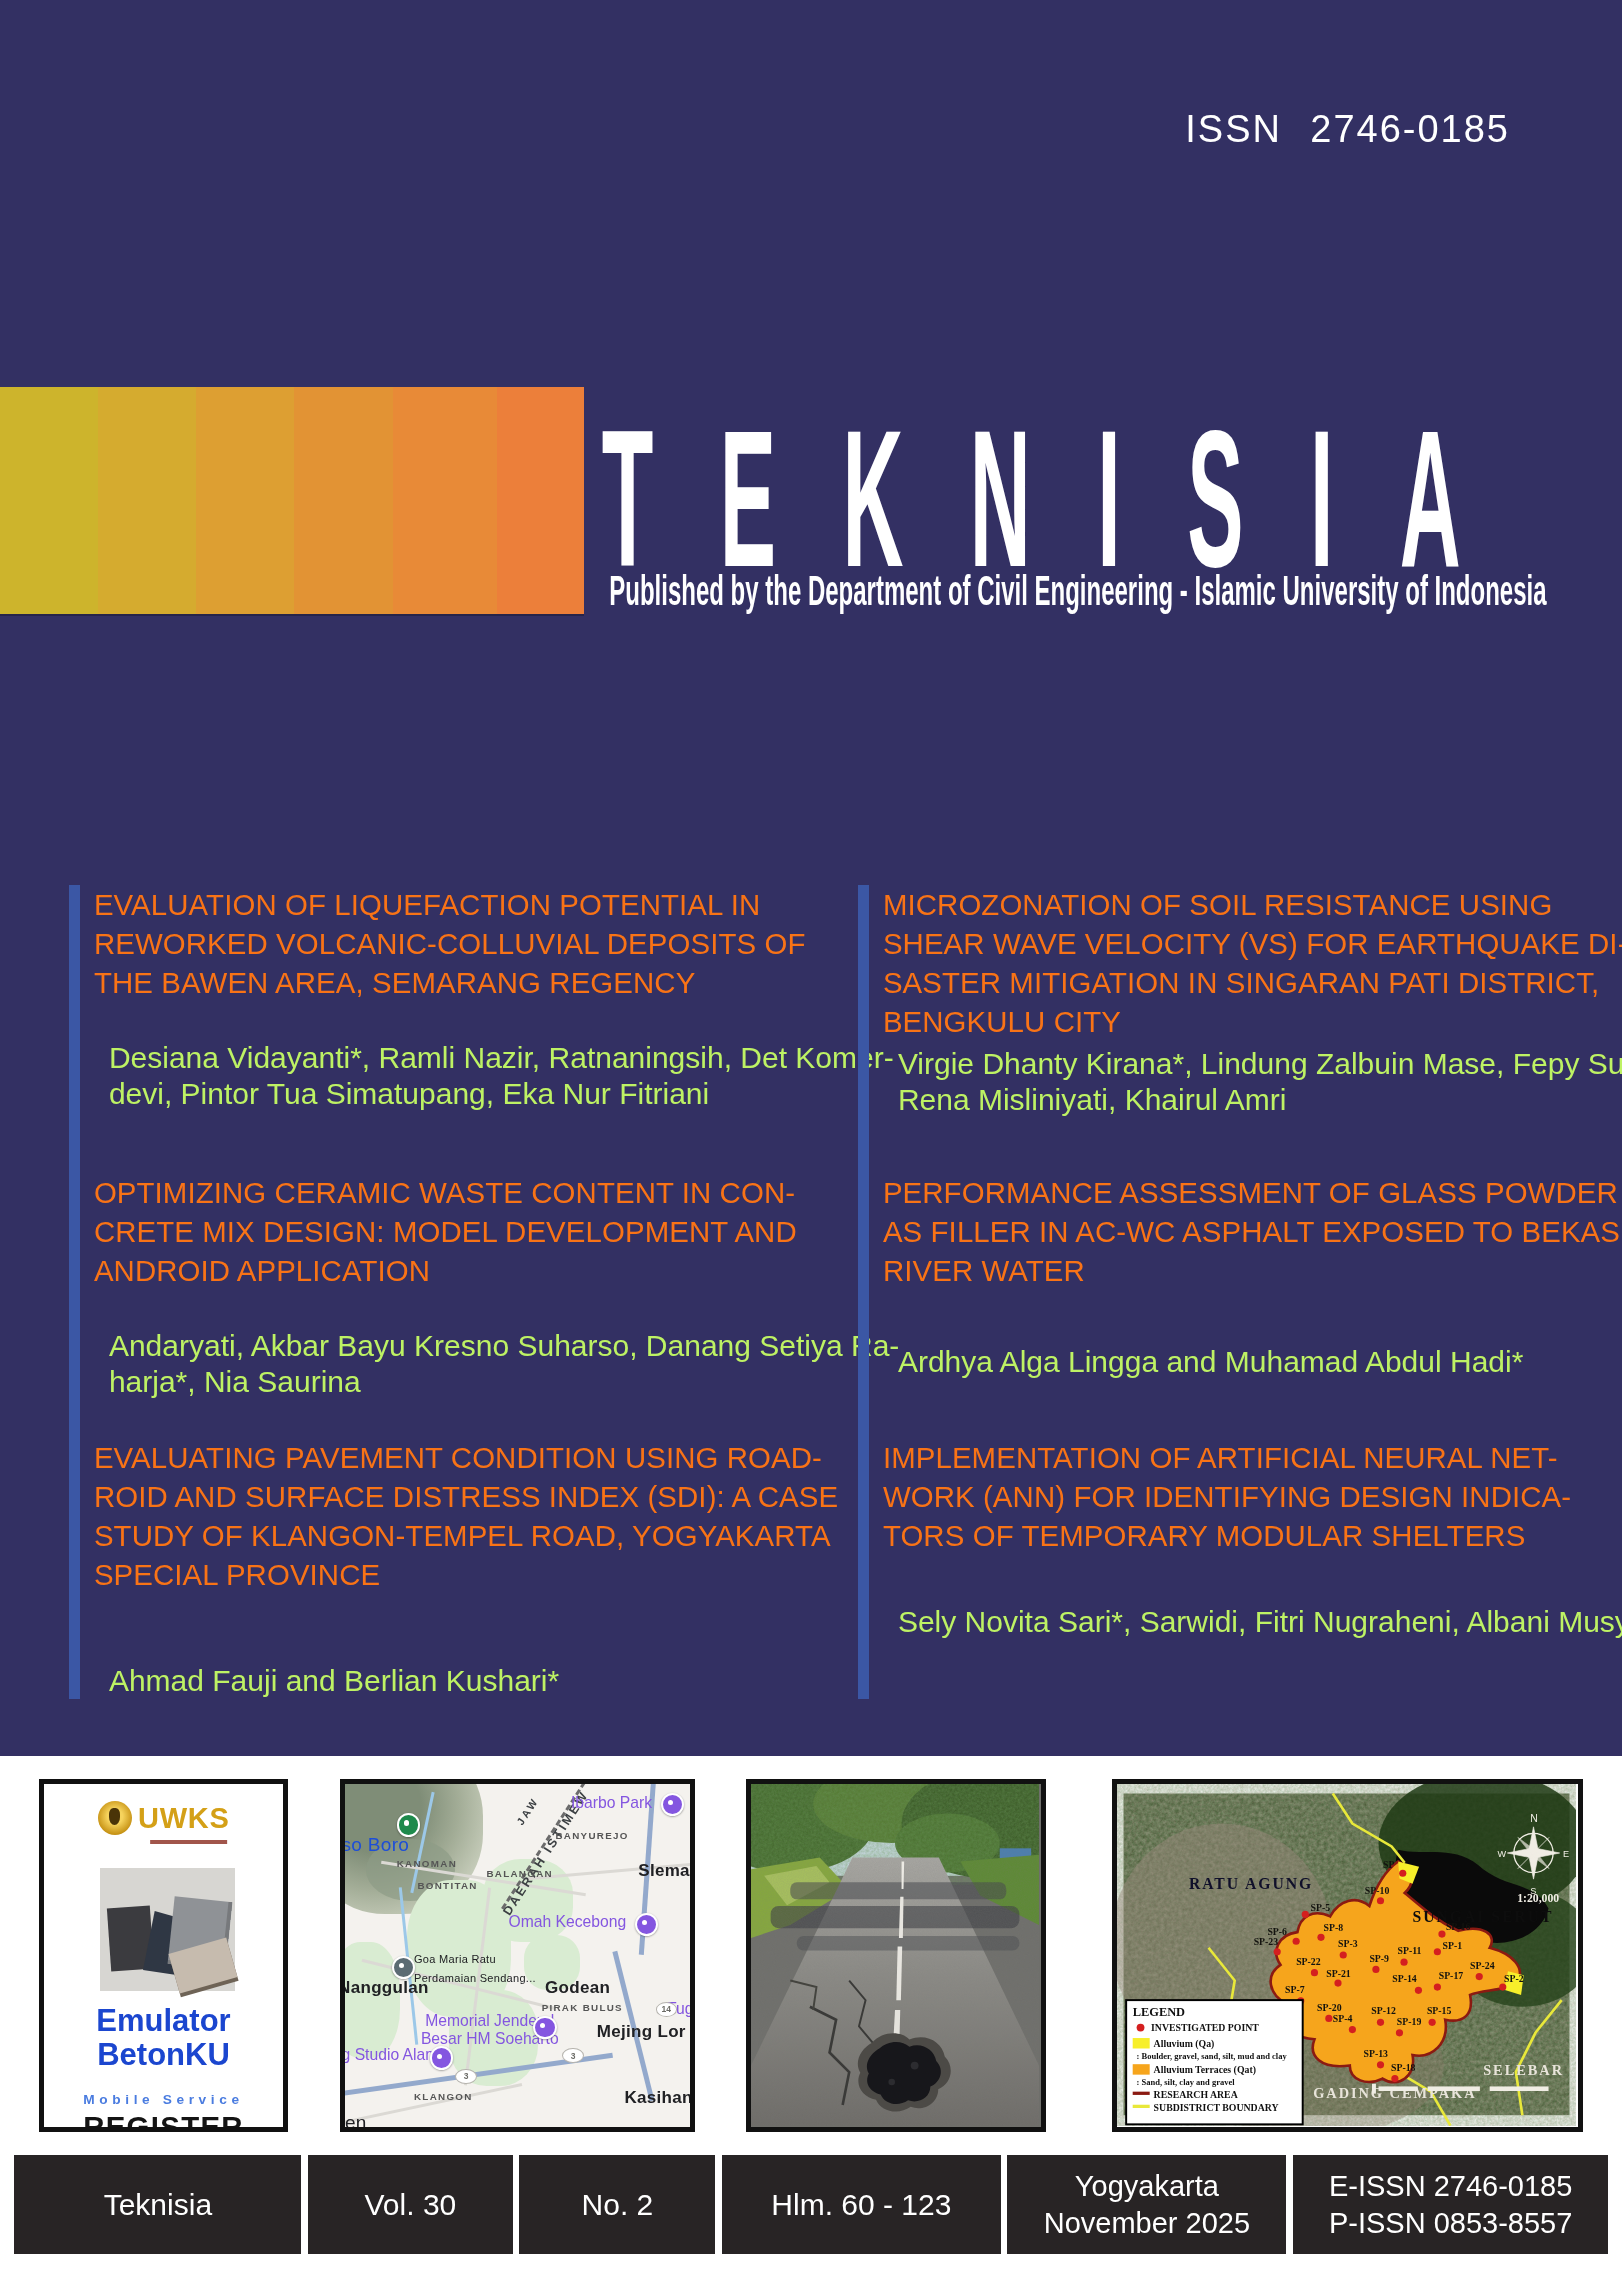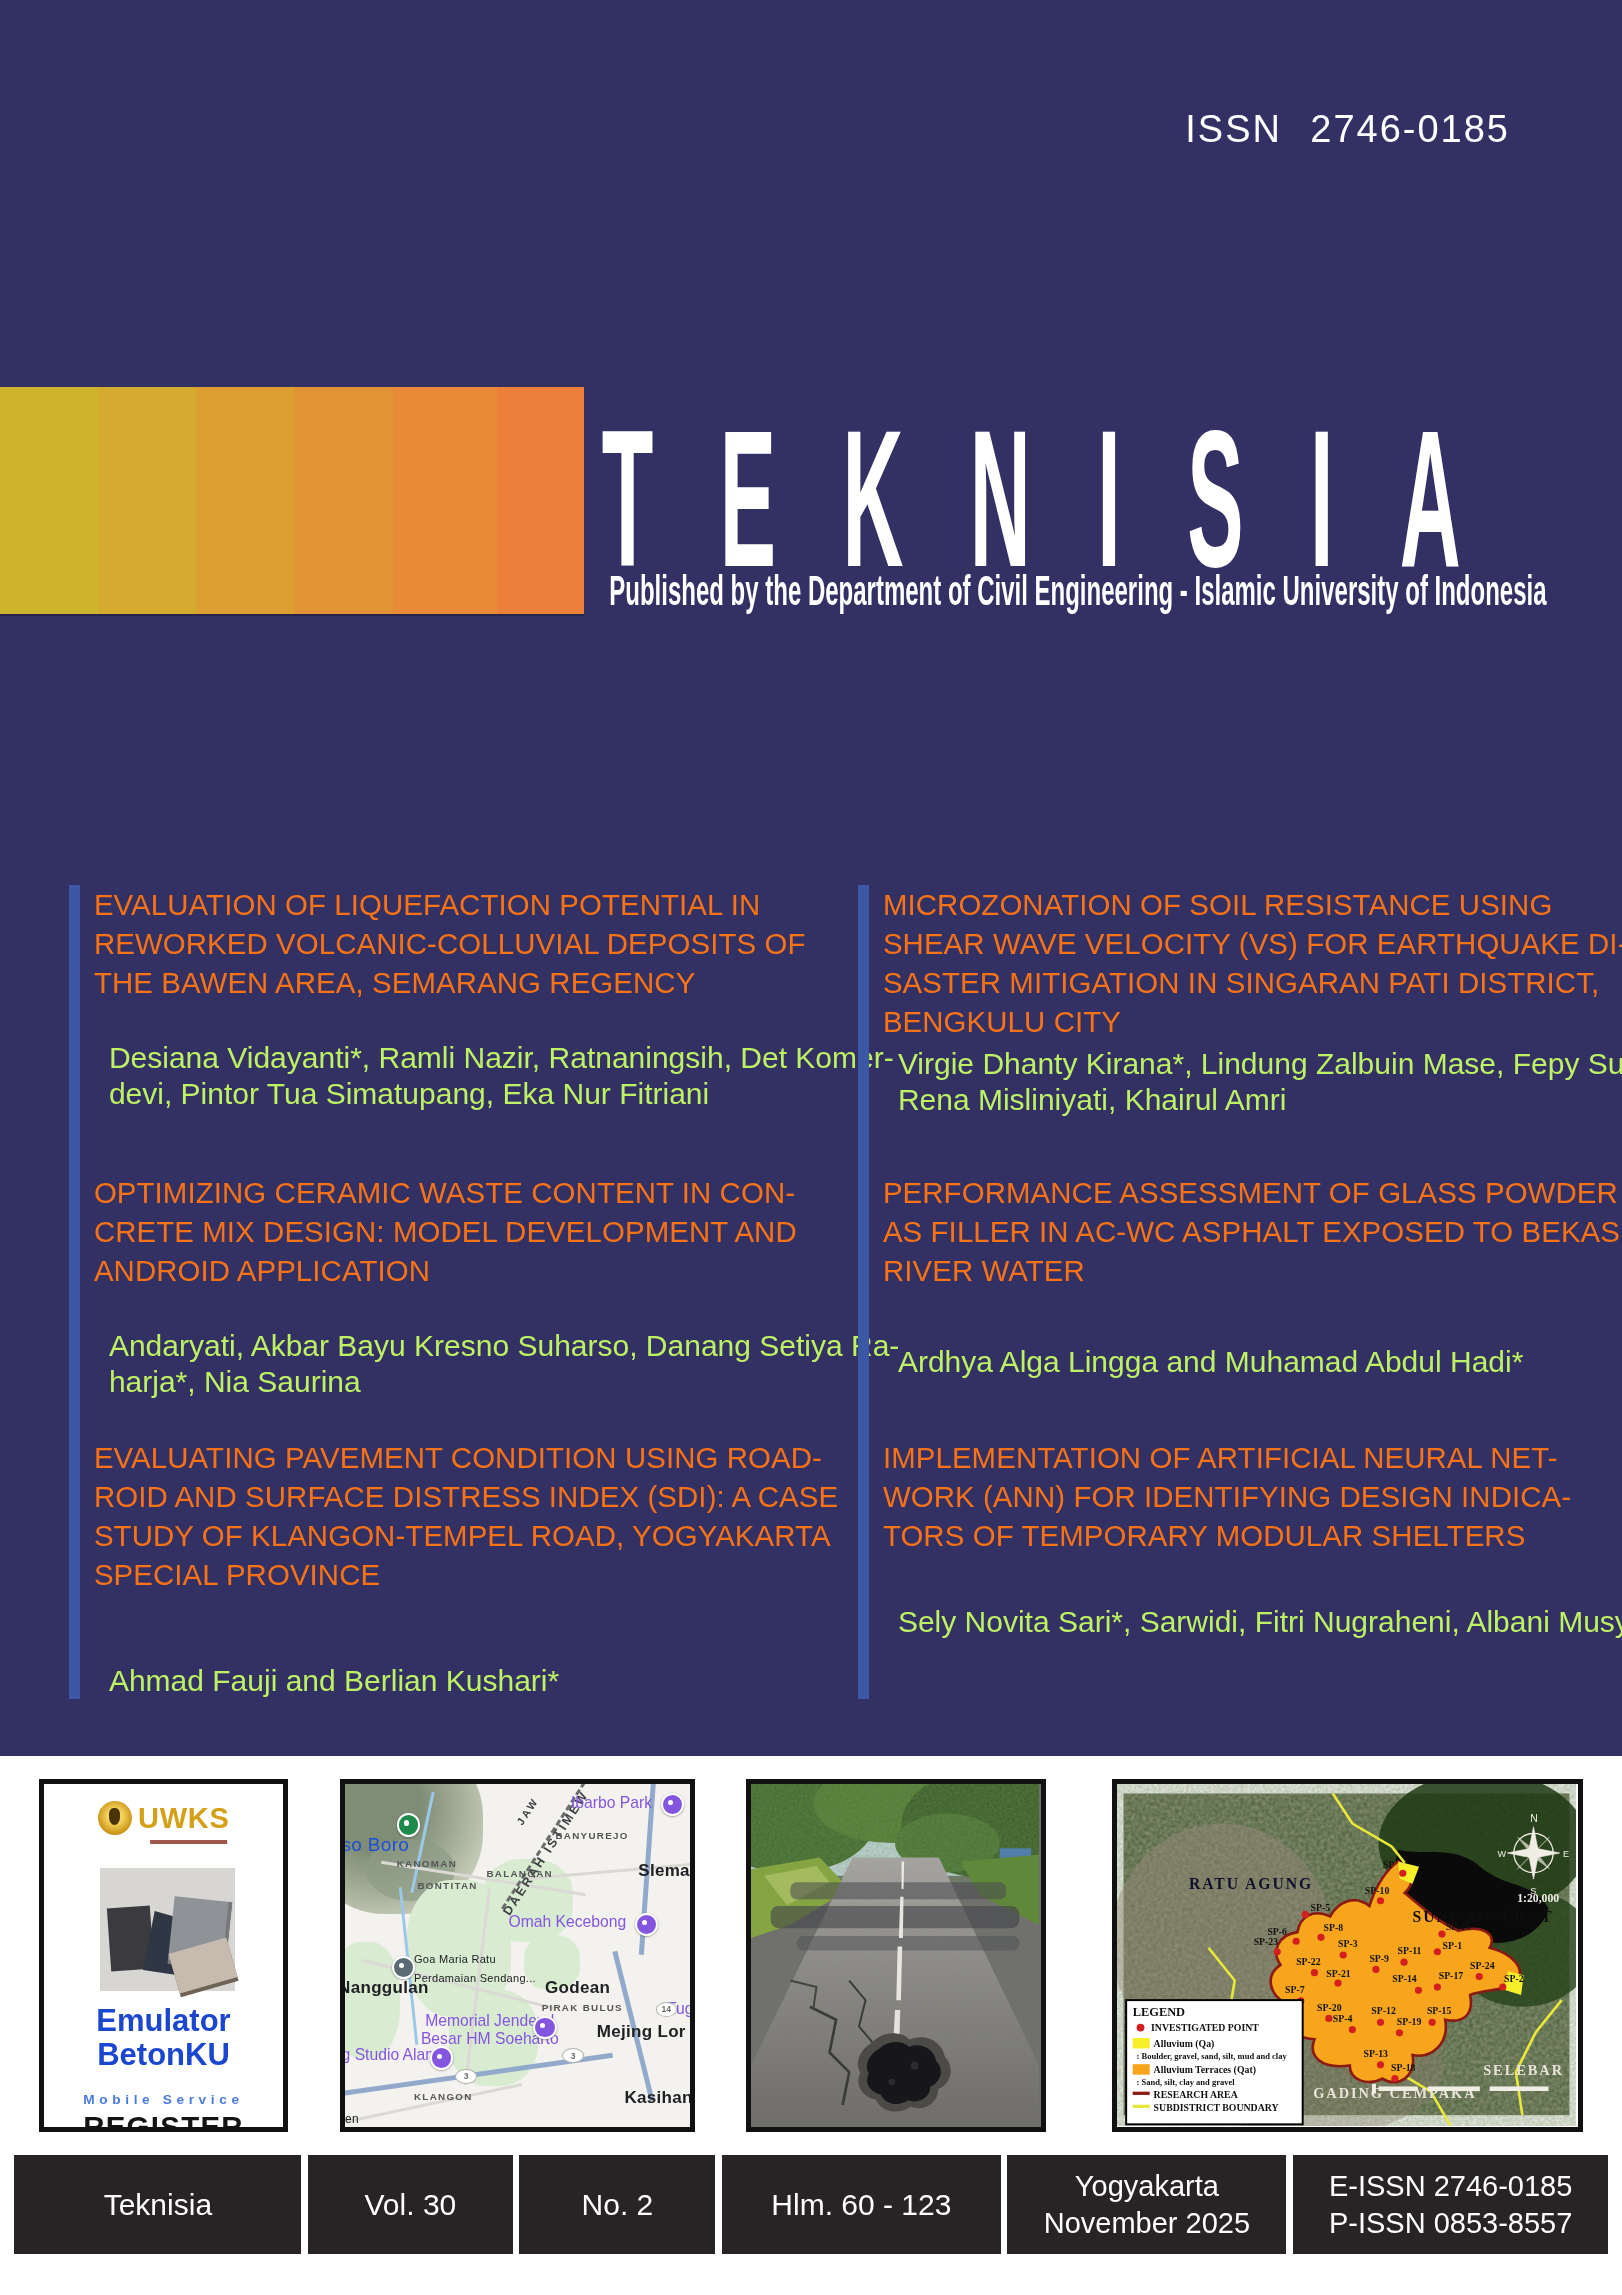--- a/index.html
+++ b/index.html
@@ -224,21 +224,21 @@
       <div class="mlabel" style="left:57%;top:63.5%;">PIRAK BULUS</div>
       <div class="mpoi" style="left:22%;top:66.5%;text-align:center;">Memorial Jenderal
 Besar HM Soeharto</div>
       <div class="poi-dot" style="left:54.5%;top:67.5%;"></div>
       <div class="mtown" style="left:73%;top:69.5%;font-weight:bold;">Mejing Lor</div>
       <div class="mpoi" style="left:-1%;top:76.5%;text-align:left;">g Studio Alam</div>
       <div class="poi-dot" style="left:24.5%;top:76.5%;"></div>
       <div class="mlabel" style="left:20%;top:89.5%;">KLANGON</div>
       <div class="mtown" style="left:81%;top:88.5%;font-weight:bold;">Kasihan</div>
       <div class="mpoi" style="right:-1%;top:63%;">Tug</div>
-      <div class="mtown" style="left:0%;top:95.5%;font-size:12px;">en</div>
+      <div class="mtown" style="left:0%;top:95.5%;font-size:19px;">en</div>
       <div class="shield" style="left:32%;top:83%;">3</div>
       <div class="shield" style="left:63%;top:77%;">3</div>
       <div class="shield" style="left:90%;top:63.5%;">14</div>
     </div>
   </div>
 
   <div class="thumb t-road">
     <svg width="288" height="342" viewBox="0 0 440 522">
       <defs>
         <linearGradient id="roadGrad" x1="0" y1="0" x2="0" y2="1">

